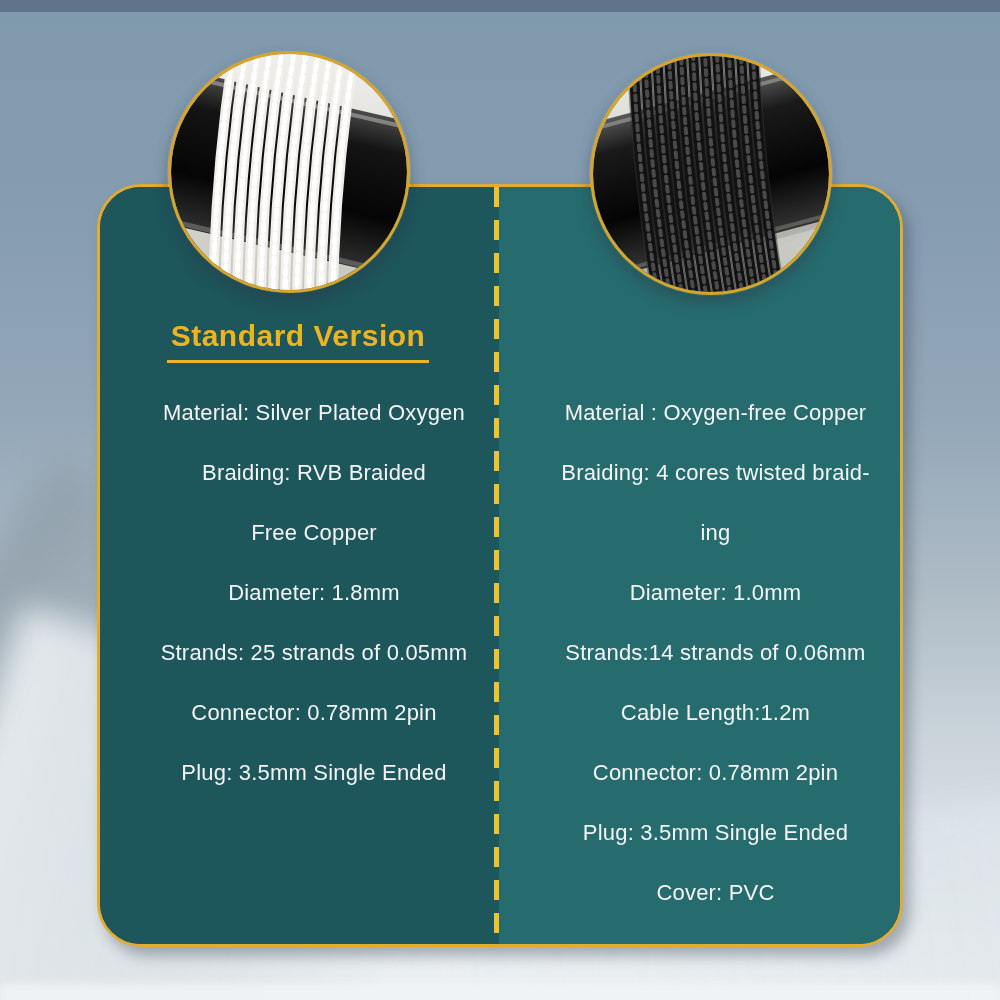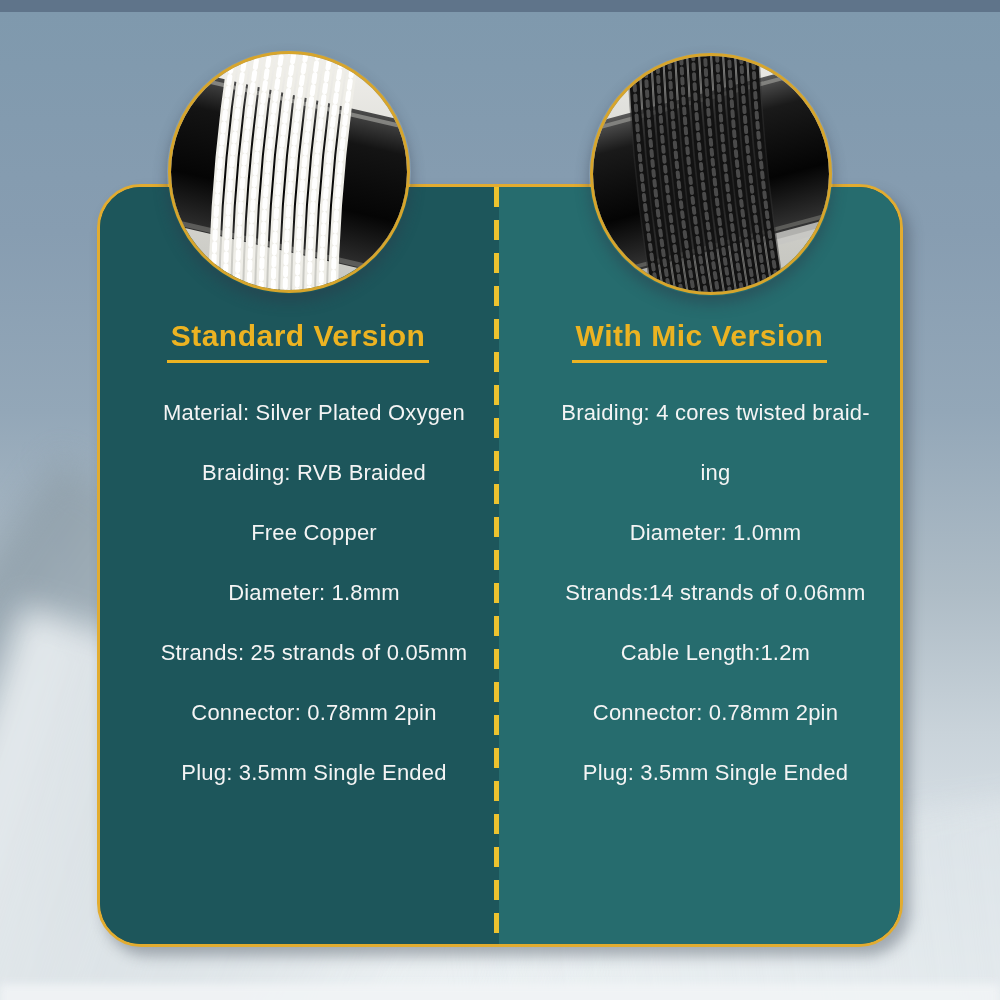--- a/index.html
+++ b/index.html
@@ -76,31 +76,30 @@
         <div class="spec-line">Diameter: 1.8mm</div>
         <div class="spec-line">Strands: 25 strands of 0.05mm</div>
         <div class="spec-line">Connector: 0.78mm 2pin</div>
         <div class="spec-line">Plug: 3.5mm Single Ended</div>
       </div>
     </div>
 
     <div class="divider"></div>
 
     <div class="half half-right">
-      <div class="title-wrap">
-        <span class="col-title">With Mic Version</span>
-      </div>
       <div class="specs">
+        <div class="spec-line">Material : Oxygen-free Copper</div>
         <div class="spec-line">Braiding: 4 cores twisted braid-</div>
         <div class="spec-line">ing</div>
         <div class="spec-line">Diameter: 1.0mm</div>
         <div class="spec-line">Strands:14 strands of 0.06mm</div>
         <div class="spec-line">Cable Length:1.2m</div>
         <div class="spec-line">Connector: 0.78mm 2pin</div>
         <div class="spec-line">Plug: 3.5mm Single Ended</div>
+        <div class="spec-line">Cover: PVC</div>
       </div>
     </div>
 
   </div>
 
   <div class="photo photo-left" aria-label="silver-braided-cable-on-black-rod">
     <svg viewBox="0 0 244 244" xmlns="http://www.w3.org/2000/svg">
       <defs>
         <linearGradient id="bgl" x1="0" y1="0" x2="0" y2="1">
           <stop offset="0" stop-color="#f1f0ec"></stop>

